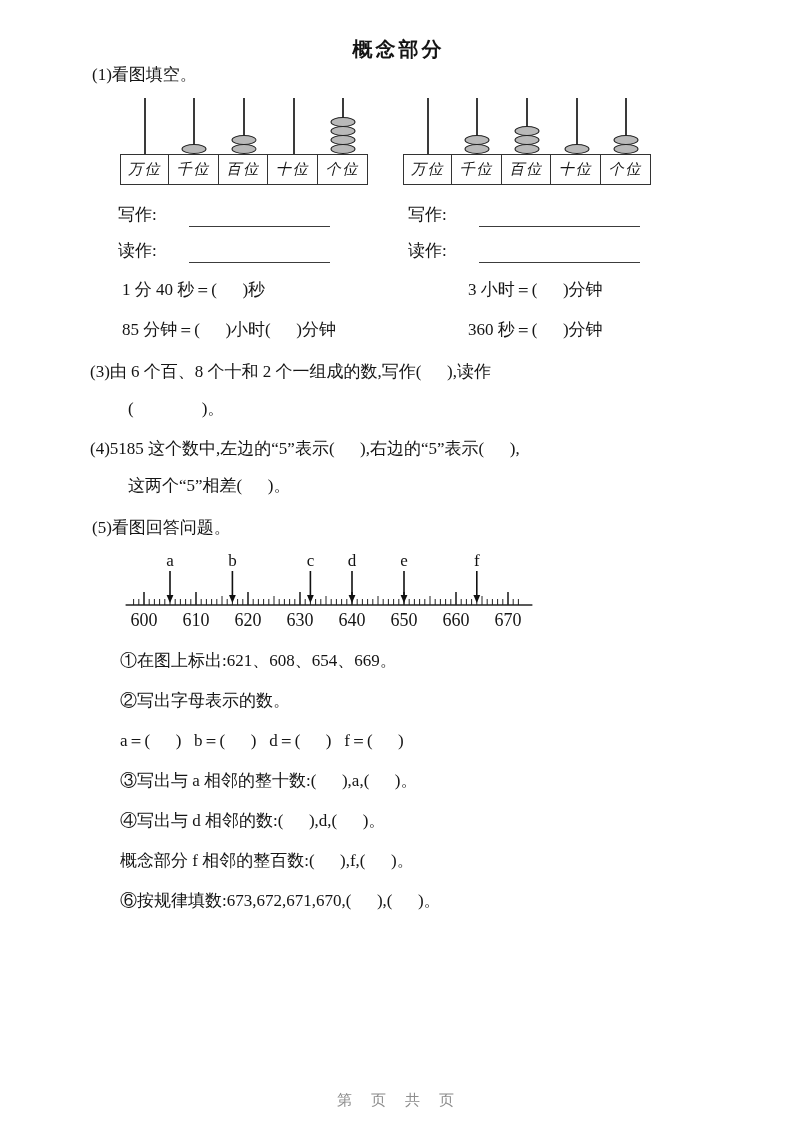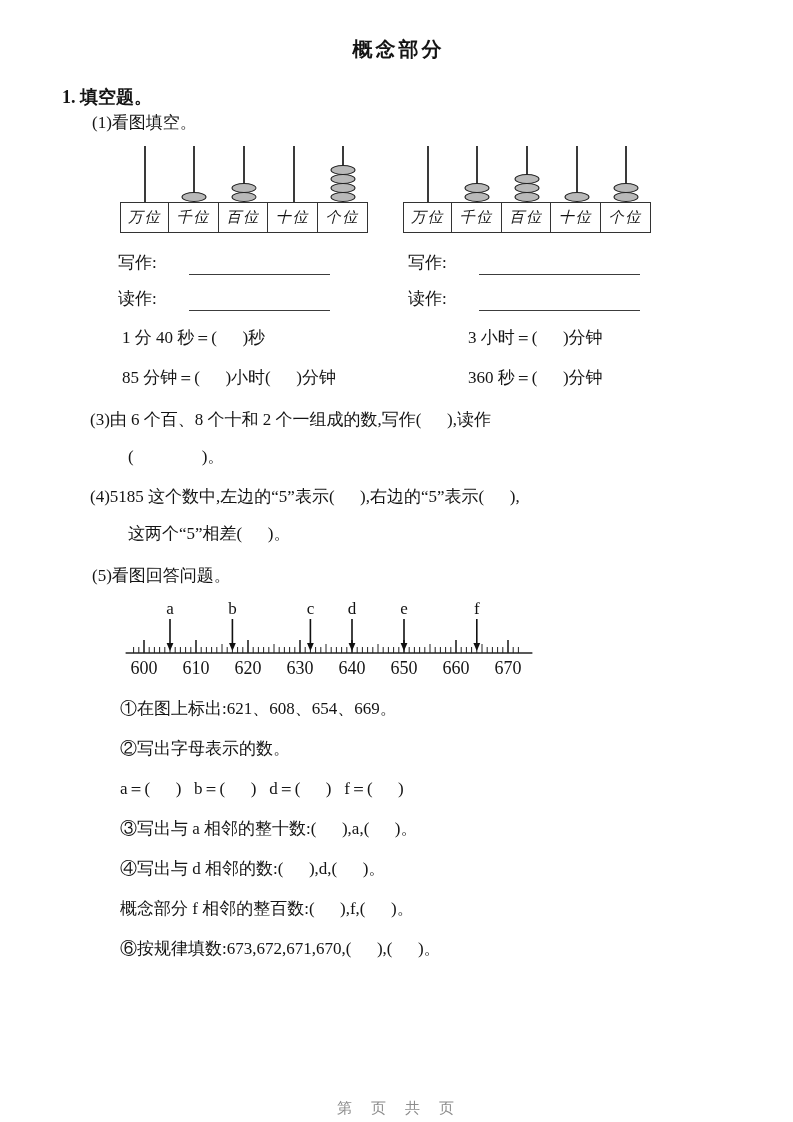--- a/index.html
+++ b/index.html
@@ -63,35 +63,34 @@
   .mt11{margin-top:11px;}
 
   
   .numberline-wrap{margin-left:56px;margin-top:8px;width:470px;height:92px;}
 
   
   .subq{padding-left:58px;font-size:17px;line-height:40px;white-space:pre-wrap;}
 
   .footer{
     position:absolute;
-    left:0;right:0;bottom:4px;
+    left:0;right:0;bottom:12px;
     text-align:center;
     font-size:15px;
     color:#8d8d8d;
     letter-spacing:2px;
   }
 </style>
 </head>
 <body>
 
 <div class="page">
 
   <div class="title">概念部分</div>
 
-  <div class="q-heading">1. 填空题。</div>
 
   <div class="line indent1">(1)看图填空。</div>
 
   <div class="abacus-row">
     <div class="abacus" id="abacus-0">
         <div class="ab-col">
           <div class="ab-rod-area">
             <div class="ab-rod"></div>
             <div class="ab-beads"></div>
           </div>

